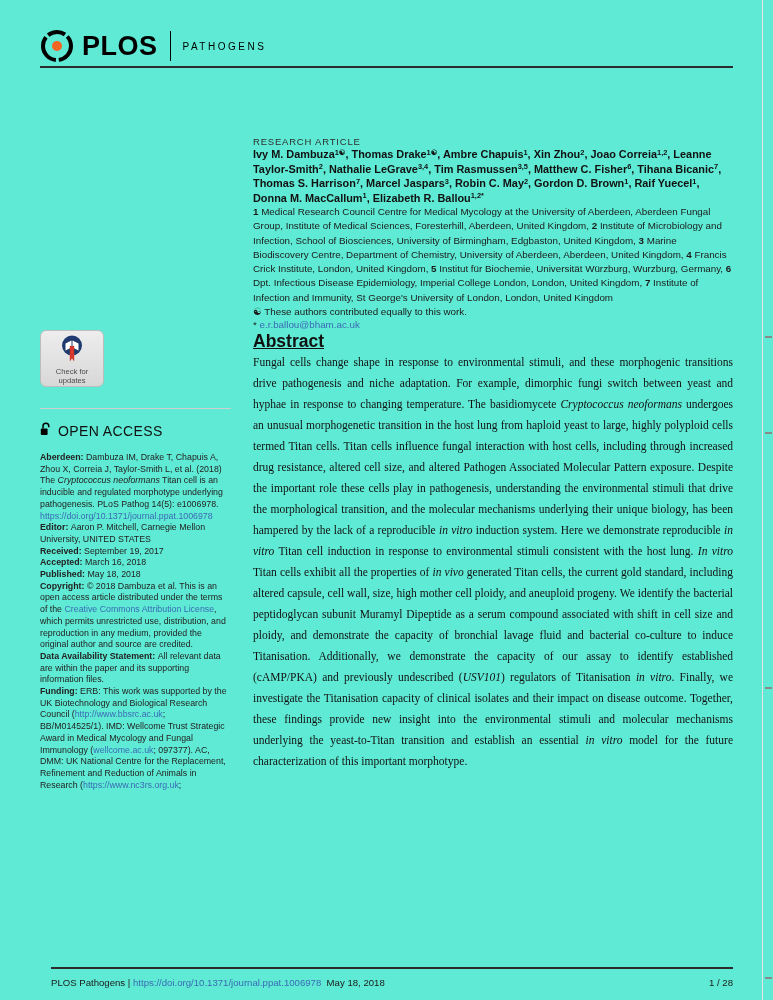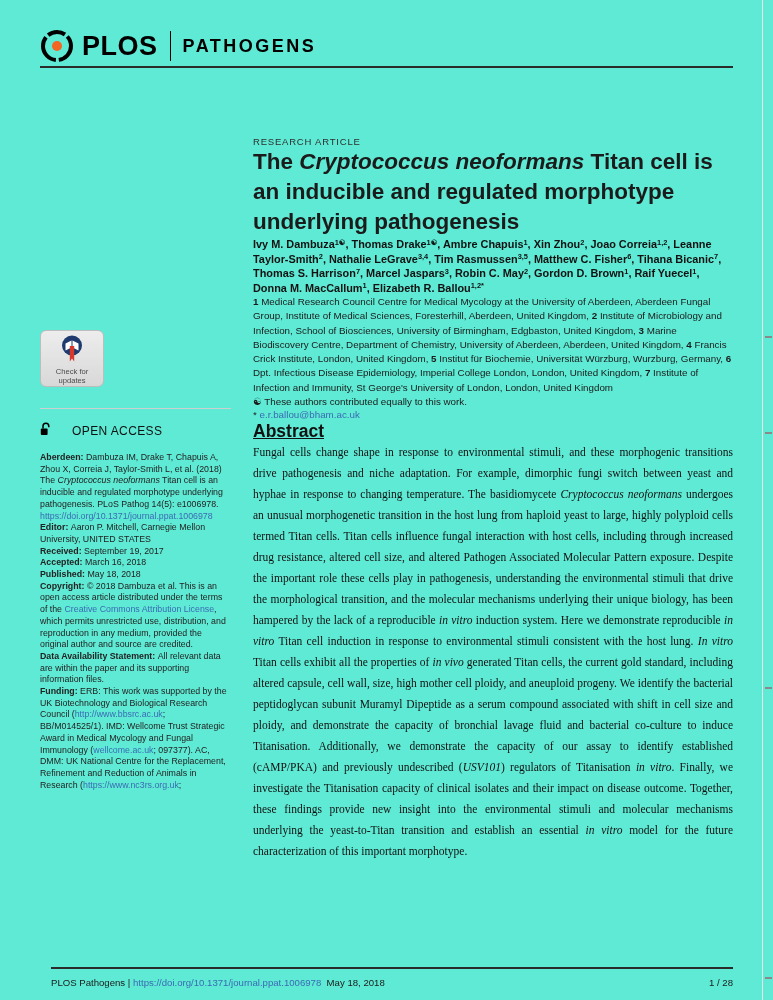--- a/index.html
+++ b/index.html
@@ -5,21 +5,21 @@
   html,body{margin:0;padding:0;background:#fff;}
   .page{position:relative;width:773px;height:1000px;background:#5eead4;overflow:hidden;
         font-family:"Liberation Sans",sans-serif;color:#1a1a1a;}
 
   
   .header{position:absolute;top:26px;left:40px;right:40px;height:40px;
           border-bottom:2px solid var(--rule,#2b2b2b);display:flex;align-items:center;}
   .plos-icon{display:inline-flex;margin-right:8px;}
   .plos-word{font-size:27px;font-weight:bold;letter-spacing:.5px;color:#000;line-height:1;}
   .logo-divider{width:1px;height:30px;background:#000;margin:0 12px;}
-  .journal-word{font-size:18px;font-weight:700;letter-spacing:2.5px;color:#000;}
+  .journal-word{font-size:10px;font-weight:400;letter-spacing:2.5px;color:#000;}
 
   
   .body-row{position:absolute;top:68px;left:40px;right:40px;bottom:36px;display:flex;}
   .sidebar{width:191px;flex:none;padding-top:262px;box-sizing:border-box;}
   .main{flex:1;margin-left:22px;padding-top:68px;}
   .main p,.main h1,.main h2,.sidebar p{margin:0;}
 
   
   .kicker{font-size:9.5px;letter-spacing:.8px;color:#2e2e2e;}
   .title{margin-top:13px;font-size:22.5px;line-height:30px;font-weight:600;color:#1b1b1b;}
@@ -31,21 +31,21 @@
   .abs-body{margin-top:9px;font-size:11.5px;line-height:21px;text-align:justify;color:#111;font-family:Liberation Serif, serif;}
 
   sup{font-size:68%;line-height:0;position:relative;top:-0.45em;vertical-align:baseline;}
 
   
   .badge{width:64px;height:57px;border:1px solid #bdbdbd;border-radius:6px;
          background:linear-gradient(#ededed,#d8d8d8);display:flex;flex-direction:column;
          align-items:center;justify-content:flex-start;padding-top:4px;box-sizing:border-box;cursor:pointer;}
   .badge-text{font-size:7.6px;color:#4a4a4a;text-align:center;line-height:8.8px;margin-top:1px;width:46px;}
   .side-divider{border:none;border-top:1px solid #cfcfcf;margin:21px 0 13px;}
-  .oa-row{display:flex;align-items:center;gap:20px;font-size:12px;letter-spacing:.4px;
+  .oa-row{display:flex;align-items:center;gap:6px;font-size:14px;letter-spacing:.4px;
           color:#111;margin-bottom:13px;}
   .side-p{font-size:8.8px;line-height:11.7px;color:#222;margin:0 0 9px;}
 
   
   .footer{position:absolute;left:40px;right:40px;bottom:12px;border-top:2px solid var(--rule,#2b2b2b);
           padding-top:8px;display:flex;justify-content:space-between;font-size:9.6px;color:#1a1a1a;margin-left:11px;}
 
   
   .lnk{color:var(--link,#3b6bb5);text-decoration:none;}
   .it{font-style:italic;}
@@ -114,21 +114,20 @@
       <p class="side-p"><span class="bd">Received: </span><span>September 19, 2017</span></p>
       <p class="side-p"><span class="bd">Accepted: </span><span>March 16, 2018</span></p>
       <p class="side-p"><span class="bd">Published: </span><span>May 18, 2018</span></p>
       <p class="side-p"><span class="bd">Copyright: </span><span>© 2018 Dambuza et al. This is an open access article distributed under the terms of the </span><a class="lnk" href="#">Creative Commons Attribution License</a><span>, which permits unrestricted use, distribution, and reproduction in any medium, provided the original author and source are credited.</span></p>
       <p class="side-p"><span class="bd">Data Availability Statement: </span><span>All relevant data are within the paper and its supporting information files.</span></p>
       <p class="side-p"><span class="bd">Funding: </span><span>ERB: This work was supported by the UK Biotechnology and Biological Research Council (</span><a class="lnk" href="#">http://www.bbsrc.ac.uk</a><span>; BB/M014525/1). IMD: Wellcome Trust Strategic Award in Medical Mycology and Fungal Immunology (</span><a class="lnk" href="#">wellcome.ac.uk</a><span>; 097377). AC, DMM: UK National Centre for the Replacement, Refinement and Reduction of Animals in Research (</span><a class="lnk" href="#">https://www.nc3rs.org.uk</a><span>;</span></p>
     </aside>
 
     <main class="main">
       <div class="kicker">RESEARCH ARTICLE</div>
-      <h1 class="title"><span>The </span><span class="it">Cryptococcus neoformans</span><span> Titan cell is an inducible and regulated morphotype underlying pathogenesis</span></h1>
       <p class="authors"><span>Ivy M. Dambuza</span><sup>1☯</sup><span>, Thomas Drake</span><sup>1☯</sup><span>, Ambre Chapuis</span><sup>1</sup><span>, Xin Zhou</span><sup>2</sup><span>, Joao Correia</span><sup>1,2</sup><span>, Leanne Taylor-Smith</span><sup>2</sup><span>, Nathalie LeGrave</span><sup>3,4</sup><span>, Tim Rasmussen</span><sup>3,5</sup><span>, Matthew C. Fisher</span><sup>6</sup><span>, Tihana Bicanic</span><sup>7</sup><span>, Thomas S. Harrison</span><sup>7</sup><span>, Marcel Jaspars</span><sup>3</sup><span>, Robin C. May</span><sup>2</sup><span>, Gordon D. Brown</span><sup>1</sup><span>, Raif Yuecel</span><sup>1</sup><span>, Donna M. MacCallum</span><sup>1</sup><span>, Elizabeth R. Ballou</span><sup>1,2*</sup></p>
       <p class="affils"><span class="bd">1 </span><span>Medical Research Council Centre for Medical Mycology at the University of Aberdeen, Aberdeen Fungal Group, Institute of Medical Sciences, Foresterhill, Aberdeen, United Kingdom, </span><span class="bd">2 </span><span>Institute of Microbiology and Infection, School of Biosciences, University of Birmingham, Edgbaston, United Kingdom, </span><span class="bd">3 </span><span>Marine Biodiscovery Centre, Department of Chemistry, University of Aberdeen, Aberdeen, United Kingdom, </span><span class="bd">4 </span><span>Francis Crick Institute, London, United Kingdom, </span><span class="bd">5 </span><span>Institut für Biochemie, Universität Würzburg, Wurzburg, Germany, </span><span class="bd">6 </span><span>Dpt. Infectious Disease Epidemiology, Imperial College London, London, United Kingdom, </span><span class="bd">7 </span><span>Institute of Infection and Immunity, St George's University of London, London, United Kingdom</span></p>
       <p class="note">☯ These authors contributed equally to this work.</p>
       <p class="email"><span>* </span><a class="lnk" href="#">e.r.ballou@bham.ac.uk</a></p>
       <h2 class="abs-head">Abstract</h2>
       <p class="abs-body"><span>Fungal cells change shape in response to environmental stimuli, and these morphogenic transitions drive pathogenesis and niche adaptation. For example, dimorphic fungi switch between yeast and hyphae in response to changing temperature. The basidiomycete </span><span class="it">Cryptococcus neoformans</span><span> undergoes an unusual morphogenetic transition in the host lung from haploid yeast to large, highly polyploid cells termed Titan cells. Titan cells influence fungal interaction with host cells, including through increased drug resistance, altered cell size, and altered Pathogen Associated Molecular Pattern exposure. Despite the important role these cells play in pathogenesis, understanding the environmental stimuli that drive the morphological transition, and the molecular mechanisms underlying their unique biology, has been hampered by the lack of a reproducible </span><span class="it">in vitro</span><span> induction system. Here we demonstrate reproducible </span><span class="it">in vitro</span><span> Titan cell induction in response to environmental stimuli consistent with the host lung. </span><span class="it">In vitro</span><span> Titan cells exhibit all the properties of </span><span class="it">in vivo</span><span> generated Titan cells, the current gold standard, including altered capsule, cell wall, size, high mother cell ploidy, and aneuploid progeny. We identify the bacterial peptidoglycan subunit Muramyl Dipeptide as a serum compound associated with shift in cell size and ploidy, and demonstrate the capacity of bronchial lavage fluid and bacterial co-culture to induce Titanisation. Additionally, we demonstrate the capacity of our assay to identify established (cAMP/PKA) and previously undescribed (</span><span class="it">USV101</span><span>) regulators of Titanisation </span><span class="it">in vitro</span><span>. Finally, we investigate the Titanisation capacity of clinical isolates and their impact on disease outcome. Together, these findings provide new insight into the environmental stimuli and molecular mechanisms underlying the yeast-to-Titan transition and establish an essential </span><span class="it">in vitro</span><span> model for the future characterization of this important morphotype.</span></p>
     </main>
   </div>
 
   <footer class="footer">

